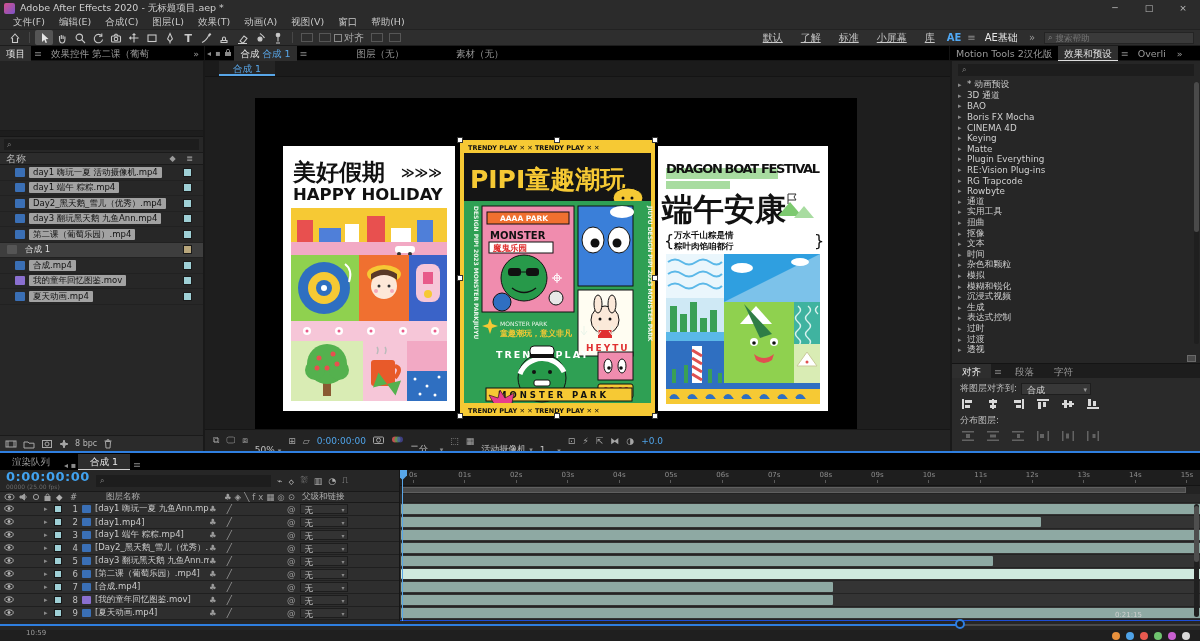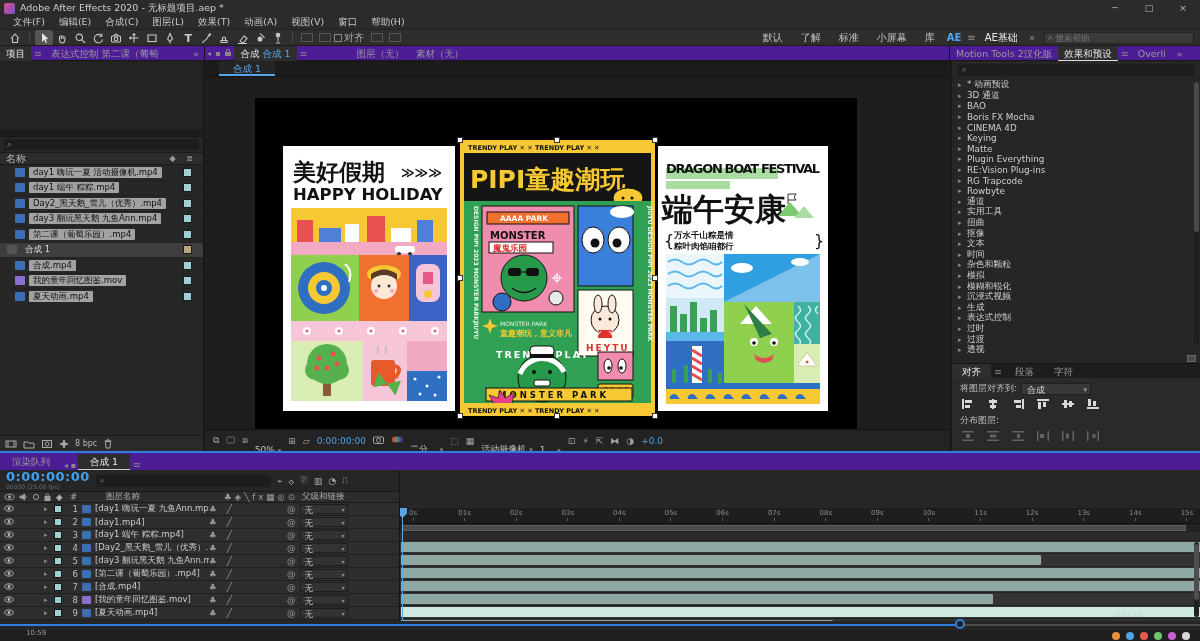--- a/index.html
+++ b/index.html
@@ -20,31 +20,31 @@
 
   
   .toolbar{height:16px;background:#2e2e2e;display:flex;align-items:center;padding:0 6px;border-bottom:1px solid #1c1c1c;}
   .tool{width:18px;height:15px;display:flex;align-items:center;justify-content:center;border-radius:2px;flex:none;}
   .tool.active{background:#555;}
   .tool svg{stroke:#c9c9c9;fill:none;stroke-width:1.1;}
   .tsep{width:1px;height:11px;background:#474747;margin:0 5px;flex:none;}
   .dimico{width:12px;height:9px;border:1px solid #565656;margin:0 3px;flex:none;}
   .snaplbl{color:#aaa;margin:0 4px 0 2px;white-space:nowrap;}
   .chk{width:8px;height:8px;border:1px solid #888;flex:none;}
-  .wslist{display:flex;margin-left:auto;align-items:center;}
+  .wslist{display:flex;margin-left:auto;align-items:center;text-decoration:underline;}
   .ws{padding:0 9px;color:#c4c4c4;white-space:nowrap;}
   .ae-badge{color:#51a9f5;font-weight:bold;padding:0 3px;}
   .ws-active{color:#e8e8e8;padding:0 6px;white-space:nowrap;text-align:center;}
   .ovf{color:#9a9a9a;padding:0 5px;}
   .searchwrap{display:flex;align-items:center;background:#3a3a3a;border:1px solid #242424;height:12px;width:150px;margin-left:4px;padding:0 3px;}
   .searchwrap input{background:transparent;border:none;outline:none;color:#bbb;font-size:8.5px;width:100%;font-family:inherit;}
   .mag{color:#9a9a9a;font-size:8px;margin-right:3px;}
 
   
-  .tabstrip{height:15px;background:#4c1d95;display:flex;font-size:9.5px;border-bottom:1px solid #161616;}
+  .tabstrip{height:15px;background:#000000;display:flex;font-size:9.5px;border-bottom:1px solid #161616;}
   .zone{display:flex;align-items:center;}
   .zoneL{width:205px;flex:none;border-right:1px solid #141414;}
   .zoneC{width:745px;flex:none;border-right:1px solid #141414;}
   .zoneR{flex:1;}
   .ptab{padding:0 6px;height:15px;line-height:15px;color:#9a9a9a;white-space:nowrap;overflow:hidden;}
   .ptab.active{background:#2e2e2e;color:#e6e6e6;}
   .bluename{color:#58a6e8;}
   .hamb{color:#8a8a8a;padding:0 3px;}
   .tinyico{color:#8a8a8a;font-size:8px;padding:0 2px;}
 
@@ -107,21 +107,21 @@
   .aldd{background:#383838;border:1px solid #1e1e1e;padding:0 14px 0 5px;color:#d5d5d5;position:relative;height:12px;line-height:12px;min-width:70px;}
   .aldd:after{content:"▾";position:absolute;right:3px;top:0;color:#9a9a9a;font-size:7px;}
   .icons6{display:flex;gap:13px;margin:4px 2px 5px 2px;}
   .icons6 svg{stroke:#d8d8d8;fill:#d8d8d8;stroke-width:0;}
   .icons6.dim svg{opacity:.33;}
 
   .focusline{height:2px;background:#2f7fe0;}
 
   
   .timeline{position:relative;height:189px;background:#262626;}
-  .tltabs{height:17px;background:#4c1d95;display:flex;align-items:flex-end;font-size:9.5px;}
+  .tltabs{height:17px;background:#000000;display:flex;align-items:flex-end;font-size:9.5px;}
   .tltab{padding:0 12px;height:16px;line-height:16px;color:#9a9a9a;white-space:nowrap;}
   .tltab.active{background:#2d2d2d;color:#e8e8e8;border-bottom:1px solid #cfcfcf;}
   .tlbody{display:flex;height:151px;}
   .tlleft{width:400px;flex:none;background:#262626;border-right:1px solid #161616;}
   .tlctrl{height:21px;display:flex;align-items:center;padding:0 6px;gap:6px;}
   .tc-big{color:#41a2ef;font-size:13px;font-weight:bold;letter-spacing:.5px;line-height:12px;}
   .tc-wrap{display:flex;flex-direction:column;}
   .tc-sub{color:#6a6a6a;font-size:6px;}
   .tlsearch{flex:1;background:#1d1d1d;height:12px;display:flex;align-items:center;padding:0 4px;color:#8a8a8a;max-width:175px;}
   .tlico{color:#b0b0b0;font-size:9px;}
@@ -140,21 +140,21 @@
   .lnum{width:12px;text-align:right;color:#c0c0c0;margin-right:4px;flex:none;}
   .lico{width:9px;height:8px;border-radius:1px;background:#3a6fb5;margin-right:4px;flex:none;}
   .tlrow.mov .lico{background:#8a6fd0;}
   .lname{color:#cbcbcb;max-width:128px;overflow:hidden;}
   .lsw2{width:78px;flex:none;margin-left:auto;color:#9a9a9a;display:flex;gap:10px;}
   .lparent{width:108px;flex:none;display:flex;align-items:center;gap:4px;color:#bdbdbd;}
   .pwhip{color:#9a9a9a;}
   .pdd{background:#333;border:1px solid #1d1d1d;height:10px;line-height:10px;padding:0 12px 0 4px;position:relative;min-width:48px;}
   .pdd:after{content:"▾";position:absolute;right:2px;top:0;font-size:6px;color:#8a8a8a;}
 
-  .tlright{flex:1;position:relative;background:#1d4ed8;overflow:hidden;margin-top:38px;}
+  .tlright{flex:1;position:relative;background:#1d4ed8;overflow:hidden;}
   .ruler{height:16px;background:#1e1e1e;border-bottom:1px solid #141414;display:flex;justify-content:space-between;padding:1px 2px 0 2px;}
   .tick{color:#8d8d8d;font-size:7px;text-align:center;position:relative;width:22px;}
   .tick i{display:block;width:1px;height:3px;background:#5a5a5a;margin:1px auto 0 auto;}
   .workarea{height:8px;background:#232323;position:relative;}
   .wabar{position:absolute;left:2px;right:14px;top:1px;height:6px;background:#4a4a4a;border:1px solid #5f5f5f;}
   .trackpad{height:9px;background:#2b2b2b;border-bottom:1px solid #222;}
   .trackrow{height:13px;border-bottom:1px solid #242424;position:relative;background:#343434;}
   .bar{position:absolute;left:1px;top:1px;height:10px;background:#8ea9a3;border-radius:1px;}
   .bar.selected{background:#cfe9de;}
   .playhead{position:absolute;left:2px;top:0;bottom:0;width:1px;background:#58a6e8;z-index:6;}
@@ -308,37 +308,37 @@
     <span class="searchwrap">
       <span class="mag">⌕</span>
       <input placeholder="搜索帮助" style="">
     </span>
   </div>
 
   <div class="tabstrip">
     <div class="zone zoneL">
       <span class="ptab active">项目</span>
       <span class="hamb">≡</span>
-      <span class="ptab" style="max-width:128px;">表达式控制 第二课（葡萄</span>
+      <span class="ptab" style="max-width:128px;">效果控件 第二课（葡萄</span>
       <span class="ovf" style="margin-left:auto;">»</span>
     </div>
     <div class="zone zoneC">
       <span class="tinyico">◂</span>
       <span class="tinyico">▪</span>
       <span class="tinyico"><svg width="8" height="9">
             <rect x="1" y="4" width="6" height="4" fill="#8a8a8a"></rect>
             <path d="M2.5 4 V2.8 a1.5 1.5 0 0 1 3 0 V4" stroke="#8a8a8a" fill="none"></path>
           </svg></span>
       <span class="ptab active">
         <span>合成</span>
         <span class="bluename">合成 1</span>
       </span>
       <span class="hamb">≡</span>
       <span class="ptab" style="margin-left:40px;">图层（无）</span>
-      <span class="ptab" style="">素材（无）</span>
+      <span class="ptab" style="margin-left:40px;">素材（无）</span>
     </div>
     <div class="zone zoneR">
       <span class="ptab">Motion Tools 2汉化版</span>
       <span class="ptab active" style="border-bottom:1px solid #ddd;">效果和预设</span>
       <span class="hamb">≡</span>
       <span class="ptab">Overli</span>
       <span class="ovf">»</span>
     </div>
   </div>
 

